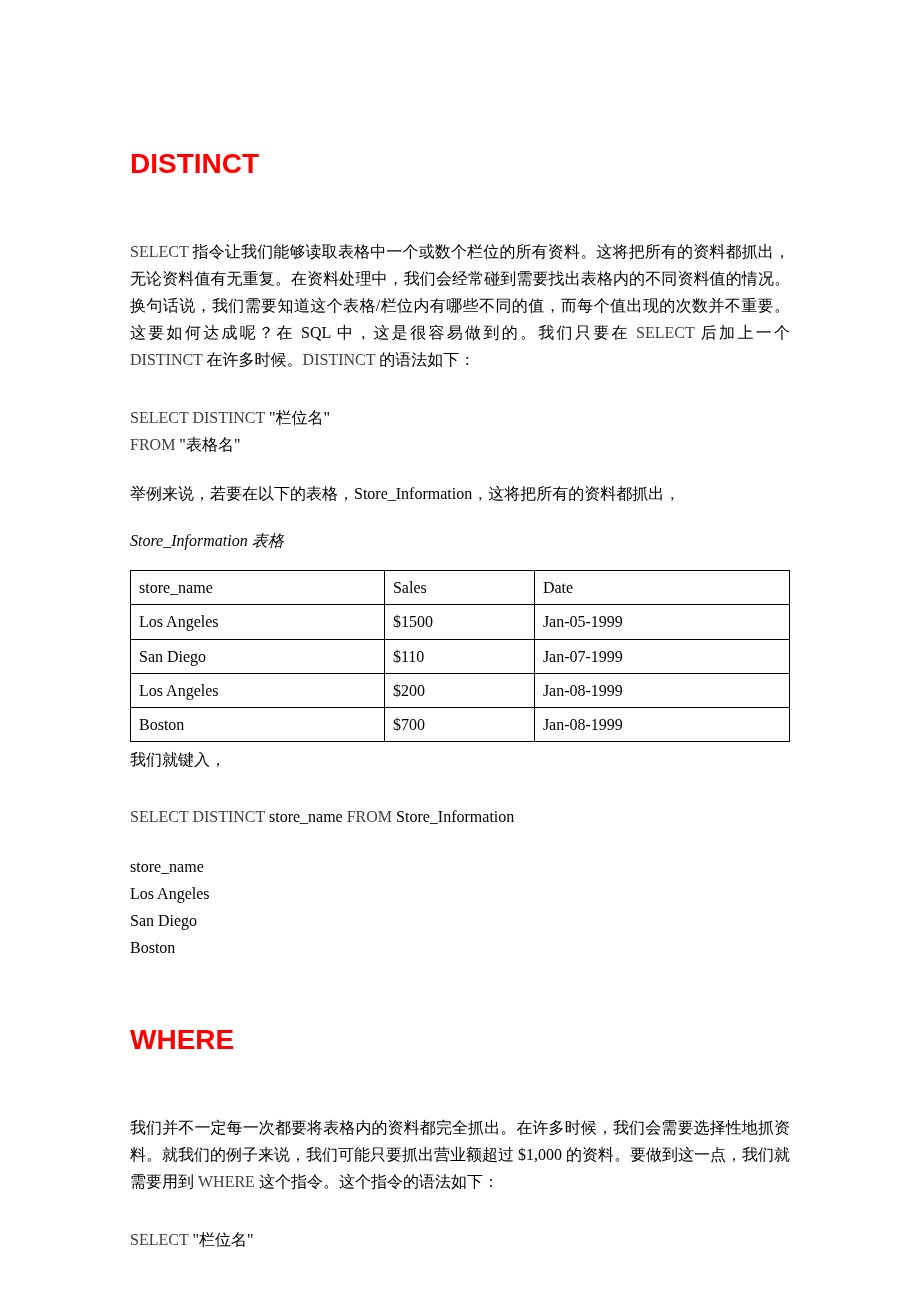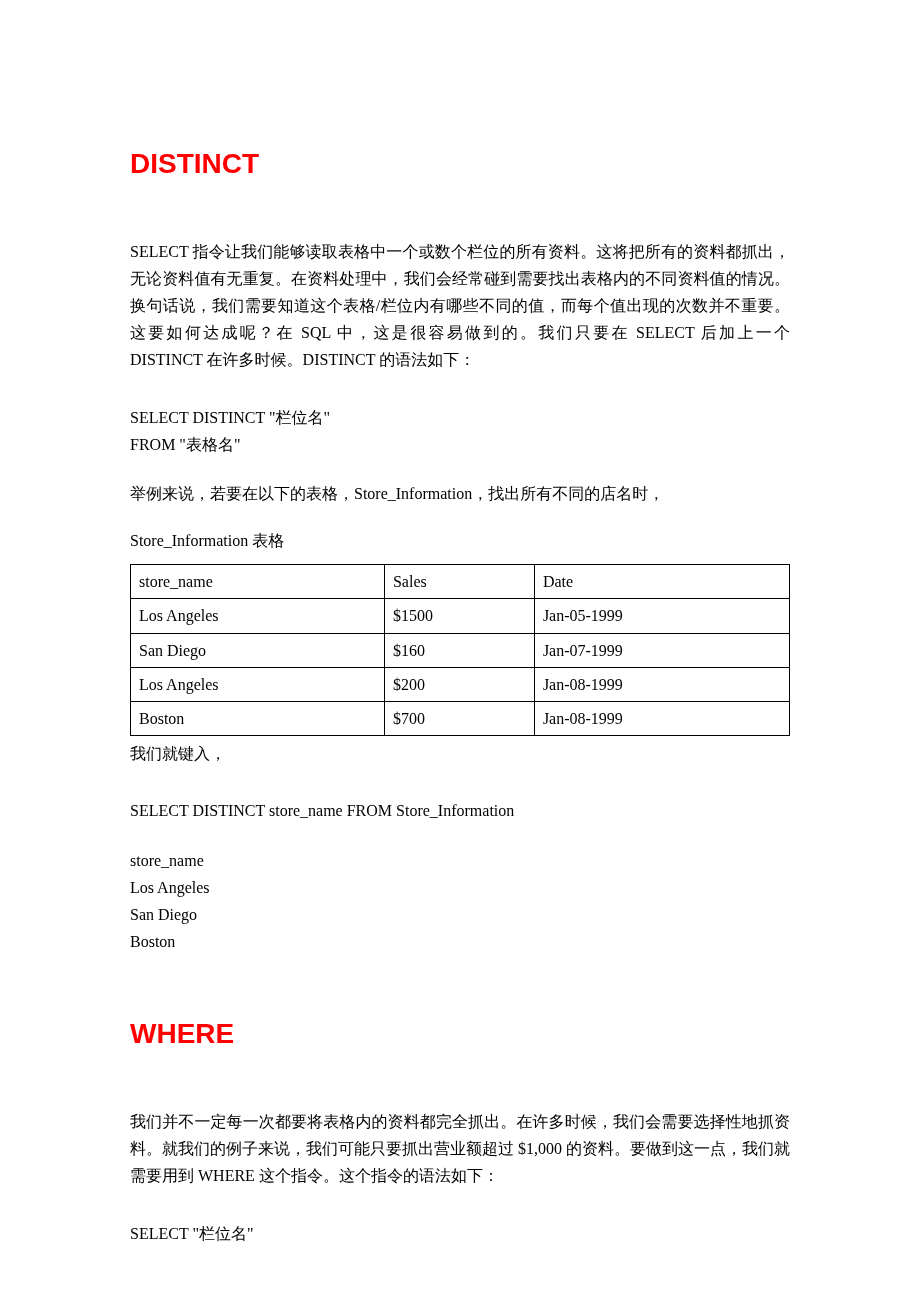--- a/index.html
+++ b/index.html
@@ -18,21 +18,21 @@
       box-sizing: border-box;
     }
     h1 {
       color: #ff0000;
       font-size: 28px;
       font-weight: bold;
       font-family: Arial, "Microsoft YaHei", sans-serif;
       margin: 0 0 50px 0;
     }
     .blue {
-      color: #000000;
+      color: #404040;
     }
     .para {
       text-align: justify;
       margin: 0 0 8px 0;
     }
     .block {
       margin-bottom: 22px;
     }
     .code-line {
       margin: 0;
@@ -43,21 +43,22 @@
       margin: 4px 0 4px 0;
     }
     td {
       border: 1px solid #000000;
       padding: 3px 8px;
       font-size: 16px;
       font-family: "Times New Roman", serif;
     }
     .table-caption {
       margin-top: 20px;
-      margin-bottom: 10px;
+      margin-bottom: 16px;
+      font-style: italic;
     }
     .spacer {
       height: 22px;
     }
     .spacer-lg {
       height: 55px;
     }
   </style>
 </head>
 <body>
@@ -74,39 +75,39 @@
 
   <div class="block">
     <p class="code-line">
       <span class="blue">SELECT DISTINCT</span><span> "栏位名"</span>
     </p>
     <p class="code-line">
       <span class="blue">FROM</span><span> "表格名"</span>
     </p>
   </div>
 
-  <p class="para">举例来说，若要在以下的表格，Store_Information，找出所有不同的店名时，</p>
+  <p class="para">举例来说，若要在以下的表格，Store_Information，这将把所有的资料都抓出，</p>
 
   <p class="table-caption">Store_Information 表格</p>
 
   <table>
     <tbody>
         <tr>
       <td>store_name</td>
       <td>Sales</td>
       <td>Date</td>
     </tr>
     <tr>
       <td>Los Angeles</td>
       <td>$1500</td>
       <td>Jan-05-1999</td>
     </tr>
     <tr>
       <td>San Diego</td>
-      <td>$160</td>
+      <td>$110</td>
       <td>Jan-07-1999</td>
     </tr>
     <tr>
       <td>Los Angeles</td>
       <td>$200</td>
       <td>Jan-08-1999</td>
     </tr>
     <tr>
       <td>Boston</td>
       <td>$700</td>

